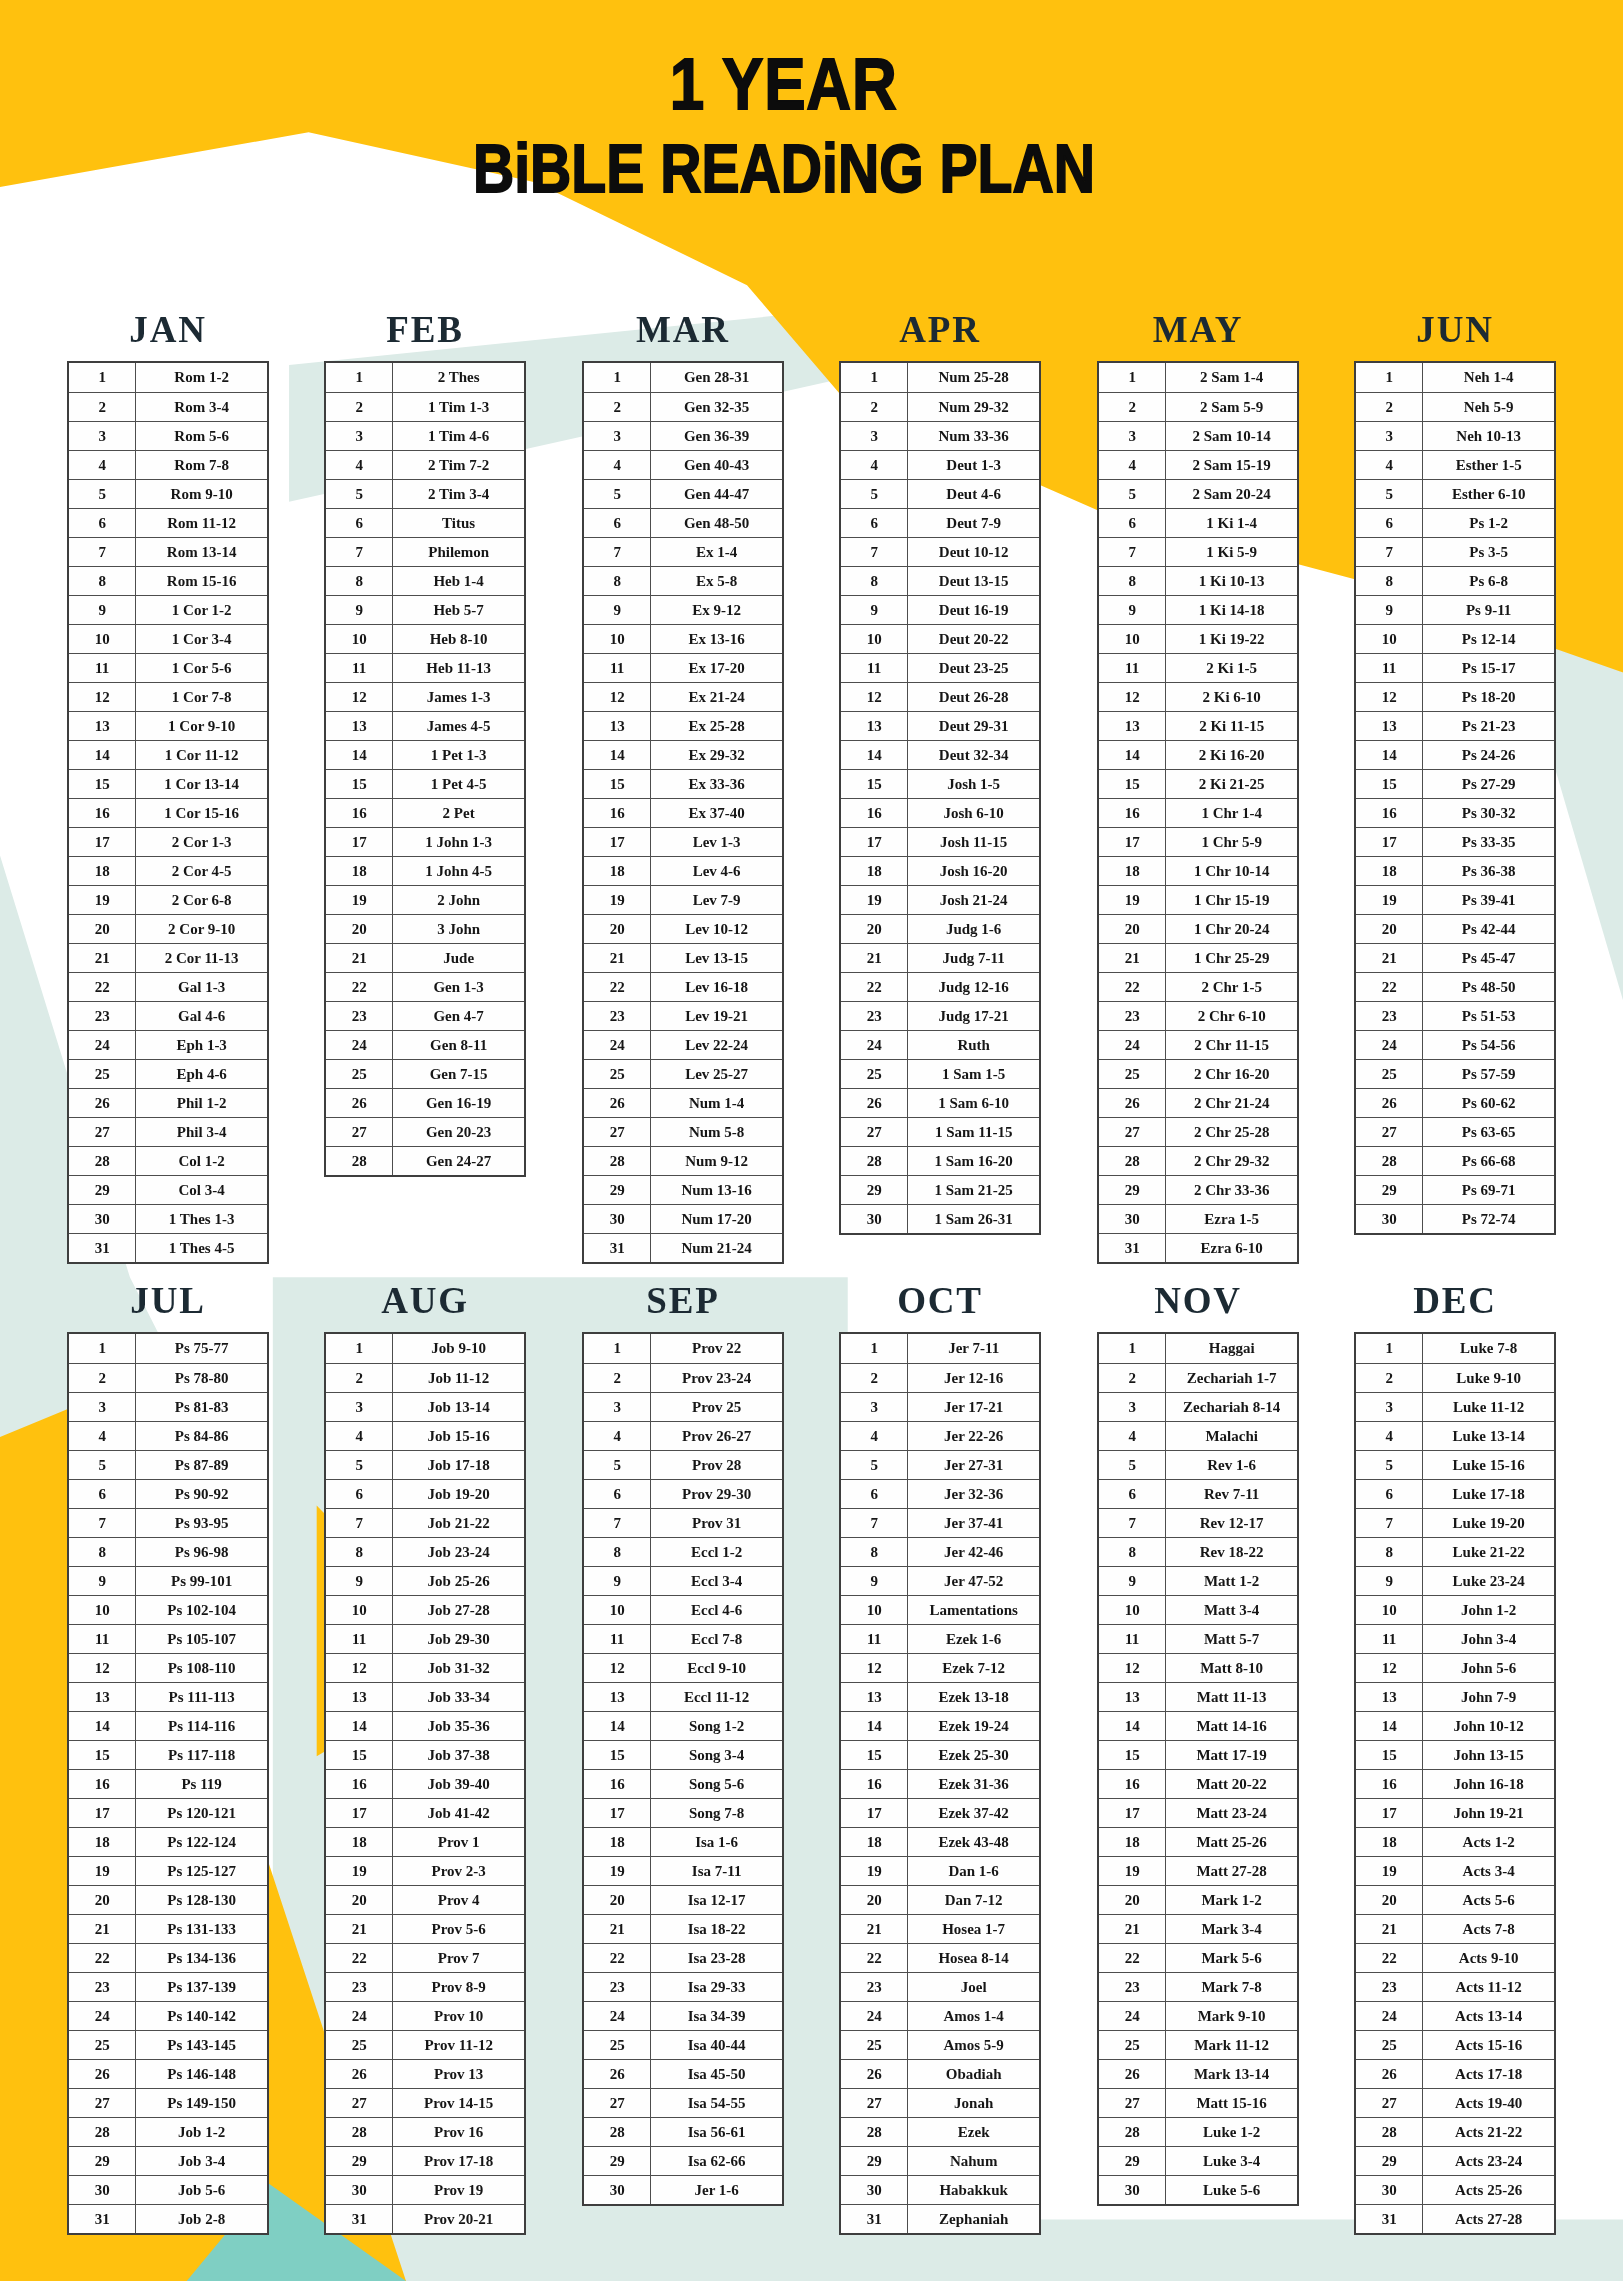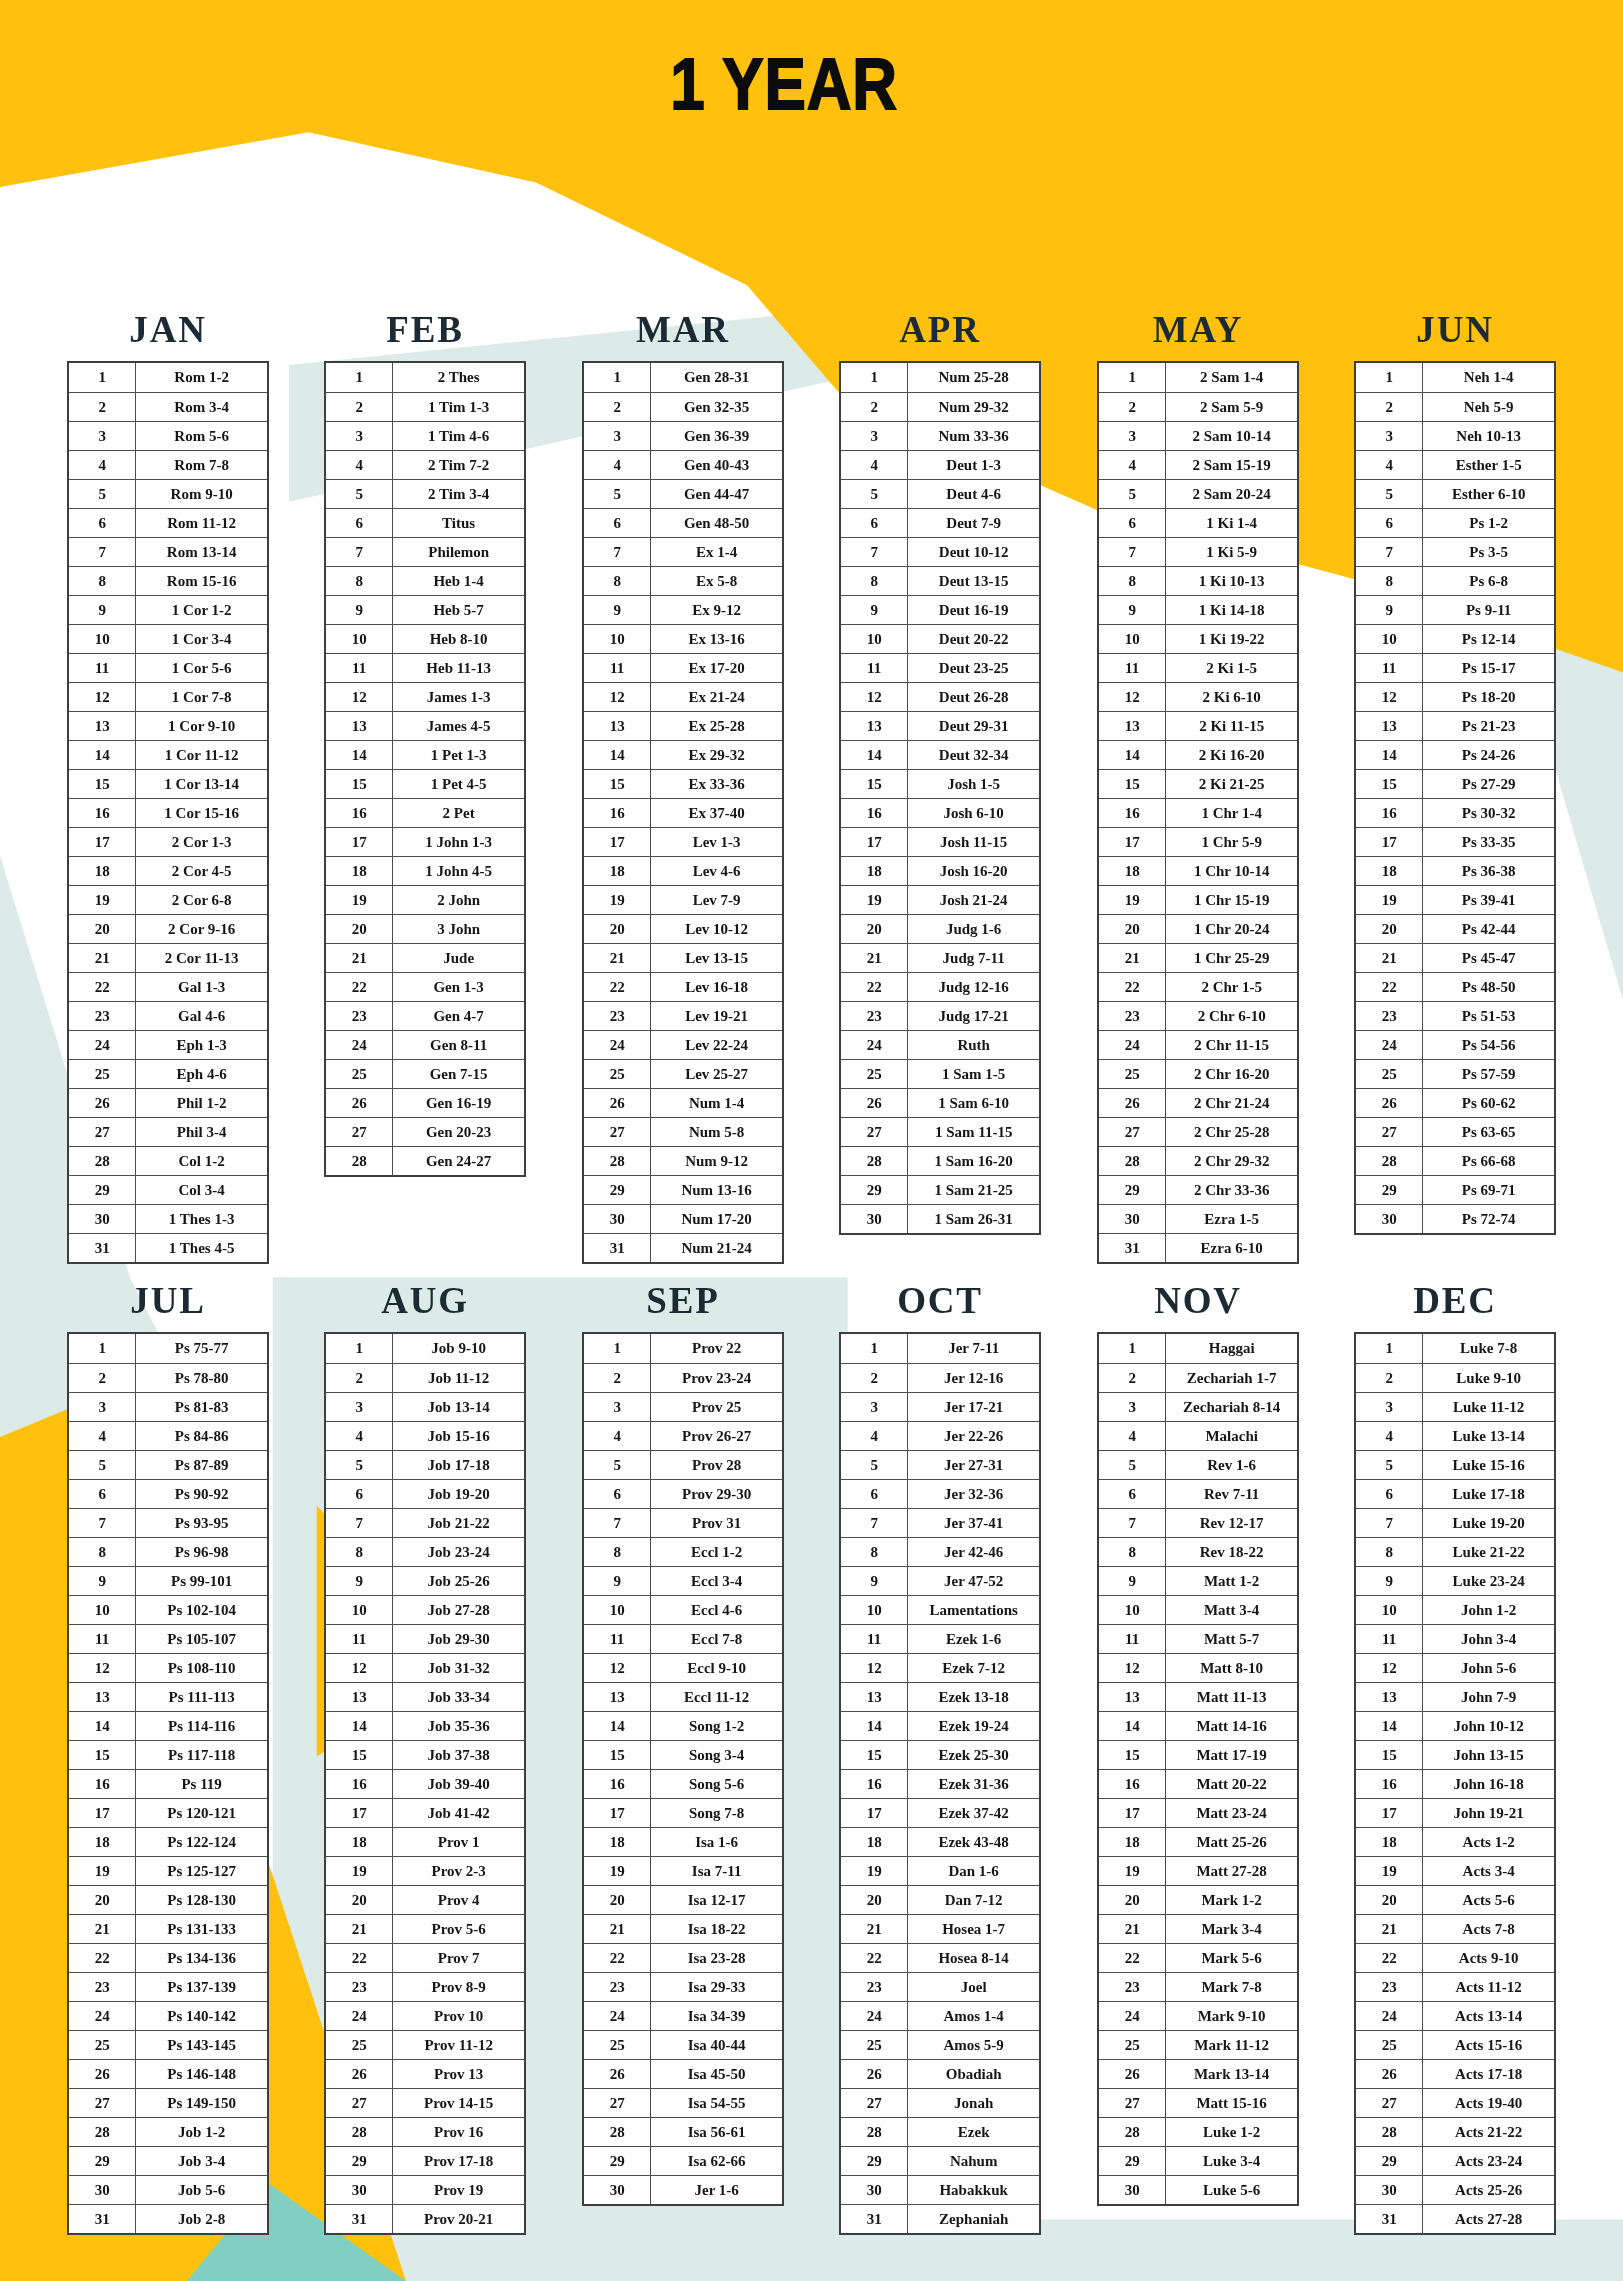--- a/index.html
+++ b/index.html
@@ -50,20 +50,21 @@
   <div class="shape z1 bg-mint-centerbottom mint-fill" style="background: rgb(220, 235, 231);"></div>
   <div class="shape z1 bg-mint-right mint-fill" style="background: rgb(220, 235, 231);"></div>
   <div class="shape z1 bg-mint-bottomstrip mint-fill" style="background: rgb(220, 235, 231);"></div>
   <div class="shape z2 bg-yellow-top yellow-fill" style="background: rgb(255, 193, 14);"></div>
   <div class="shape z2 bg-yellow-bottomleft yellow-fill" style="background: rgb(255, 193, 14);"></div>
   <div class="shape z2 bg-yellow-spike yellow-fill" style="background: rgb(255, 193, 14);"></div>
   <div class="shape z3 bg-teal-tri teal-fill" style="background: rgb(127, 207, 195);"></div>
 
   <div class="title-block" style="color: rgb(12, 12, 12);">
     <span class="title-line1">1 YEAR</span>
+    <span class="title-line2"><span>BiBLE READiNG PLAN</span></span>
   </div>
 
   <div class="months-layer" id="months-layer">
       <section class="month" style="left: 67px; top: 297px; width: 202px;">
         <h2 class="month-title" style="color: rgb(28, 42, 51);">JAN</h2>
         <div class="plan-table">
           <div class="plan-row" style="height: 29px;">
             <span class="day-cell">1</span>
             <span class="reading-cell">Rom 1-2</span>
           </div>
@@ -134,21 +135,21 @@
           <div class="plan-row" style="height: 29px;">
             <span class="day-cell">18</span>
             <span class="reading-cell">2 Cor 4-5</span>
           </div>
           <div class="plan-row" style="height: 29px;">
             <span class="day-cell">19</span>
             <span class="reading-cell">2 Cor 6-8</span>
           </div>
           <div class="plan-row" style="height: 29px;">
             <span class="day-cell">20</span>
-            <span class="reading-cell">2 Cor 9-16</span>
+            <span class="reading-cell">2 Cor 9-10</span>
           </div>
           <div class="plan-row" style="height: 29px;">
             <span class="day-cell">21</span>
             <span class="reading-cell">2 Cor 11-13</span>
           </div>
           <div class="plan-row" style="height: 29px;">
             <span class="day-cell">22</span>
             <span class="reading-cell">Gal 1-3</span>
           </div>
           <div class="plan-row" style="height: 29px;">

